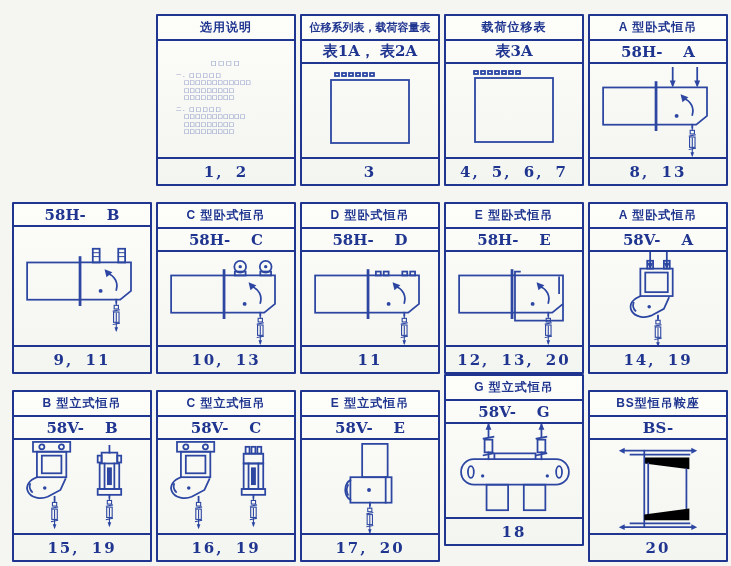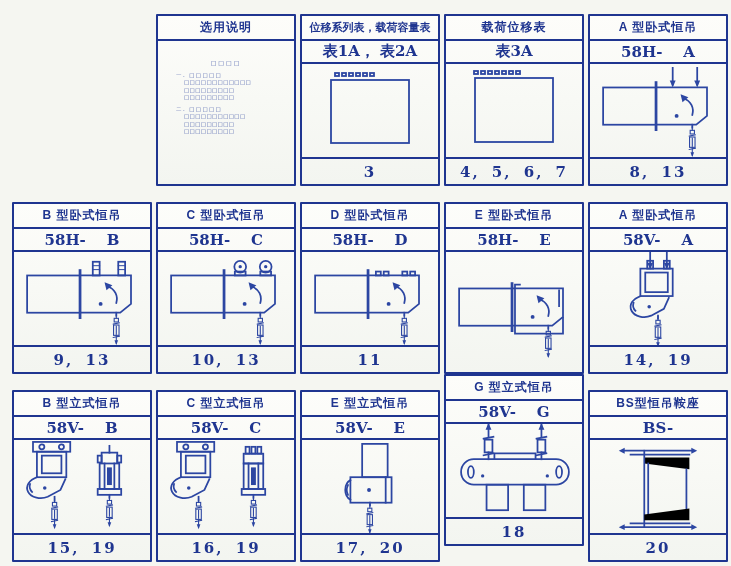--- a/index.html
+++ b/index.html
@@ -115,20 +115,21 @@
         <div class="nh">一. □□□□□</div>
         <div class="ni">□□□□□□□□□□□□</div>
         <div class="ni">□□□□□□□□□</div>
         <div class="ni">□□□□□□□□□</div>
         <div class="nh">二. □□□□□</div>
         <div class="ni">□□□□□□□□□□□</div>
         <div class="ni">□□□□□□□□□</div>
         <div class="ni">□□□□□□□□□</div>
       </div>
     </div>
+    <div class="ft">1, 2</div>
   </div>
 
   <div class="cell" style="left:300px;top:14px">
     <div class="t1" style="font-size:11px;letter-spacing:0">位移系列表，载荷容量表</div>
     <div class="t2">表1A， 表2A</div>
     <div class="body">
       <svg class="dwg" viewBox="0 0 104 80" width="104" height="80">
         <g class="f">
           <rect x="17" y="2" width="4" height="3"></rect>
             <rect x="24" y="2" width="4" height="3"></rect>
@@ -182,34 +183,33 @@
       <svg class="dwg" viewBox="0 0 128 100" width="126" height="98">
         <use href="#hbody"></use>
         <use href="#darr" transform="translate(79,6)"></use>
         <use href="#darr" transform="translate(104,6)"></use>
       </svg>
     </div>
     <div class="ft">8, 13</div>
   </div>
 
   <div class="cell" style="left:12px;top:202px">
-    <div class="t1">B 型卧式恒吊</div>
     <div class="t2">58H-    B</div>
     <div class="body">
       <svg class="dwg" viewBox="0 0 128 100" width="126" height="98">
         <use href="#hbody"></use>
         <rect x="75" y="12" width="7" height="14"></rect>
         <line class="thin" x1="75" y1="16" x2="82" y2="16"></line>
           <line class="thin" x1="75" y1="20" x2="82" y2="20"></line>
         <rect x="101" y="12" width="7" height="14"></rect>
         <line class="thin" x1="101" y1="16" x2="108" y2="16"></line>
           <line class="thin" x1="101" y1="20" x2="108" y2="20"></line>
       </svg>
     </div>
-    <div class="ft">9, 13</div>
+    <div class="ft">9, 11</div>
   </div>
 
   <div class="cell" style="left:156px;top:202px">
     <div class="t1">C 型卧式恒吊</div>
     <div class="t2">58H-    C</div>
     <div class="body">
       <svg class="dwg" viewBox="0 0 128 100" width="126" height="98">
         <use href="#hbody"></use>
         <rect x="73" y="22" width="11" height="4"></rect>
         <circle cx="78.5" cy="17" r="6"></circle>
@@ -240,20 +240,21 @@
   <div class="cell" style="left:444px;top:202px">
     <div class="t1">E 型卧式恒吊</div>
     <div class="t2">58H-    E</div>
     <div class="body">
       <svg class="dwg" viewBox="0 0 128 100" width="126" height="98">
         <use href="#hbody"></use>
         <path d="M70,22 L65,22 L65,72 L114,72 L114,56"></path>
         <line x1="110" y1="28" x2="110" y2="44"></line>
       </svg>
     </div>
+    <div class="ft">12, 13, 20</div>
   </div>
 
   <div class="cell" style="left:588px;top:202px">
     <div class="t1">A 型卧式恒吊</div>
     <div class="t2">58V-    A</div>
     <div class="body">
       <svg class="dwg" viewBox="0 0 128 100" width="126" height="98">
         <rect x="53" y="11" width="6" height="8"></rect>
         <rect x="70" y="11" width="6" height="8"></rect>
         <use href="#darr" transform="translate(56,0)"></use>

